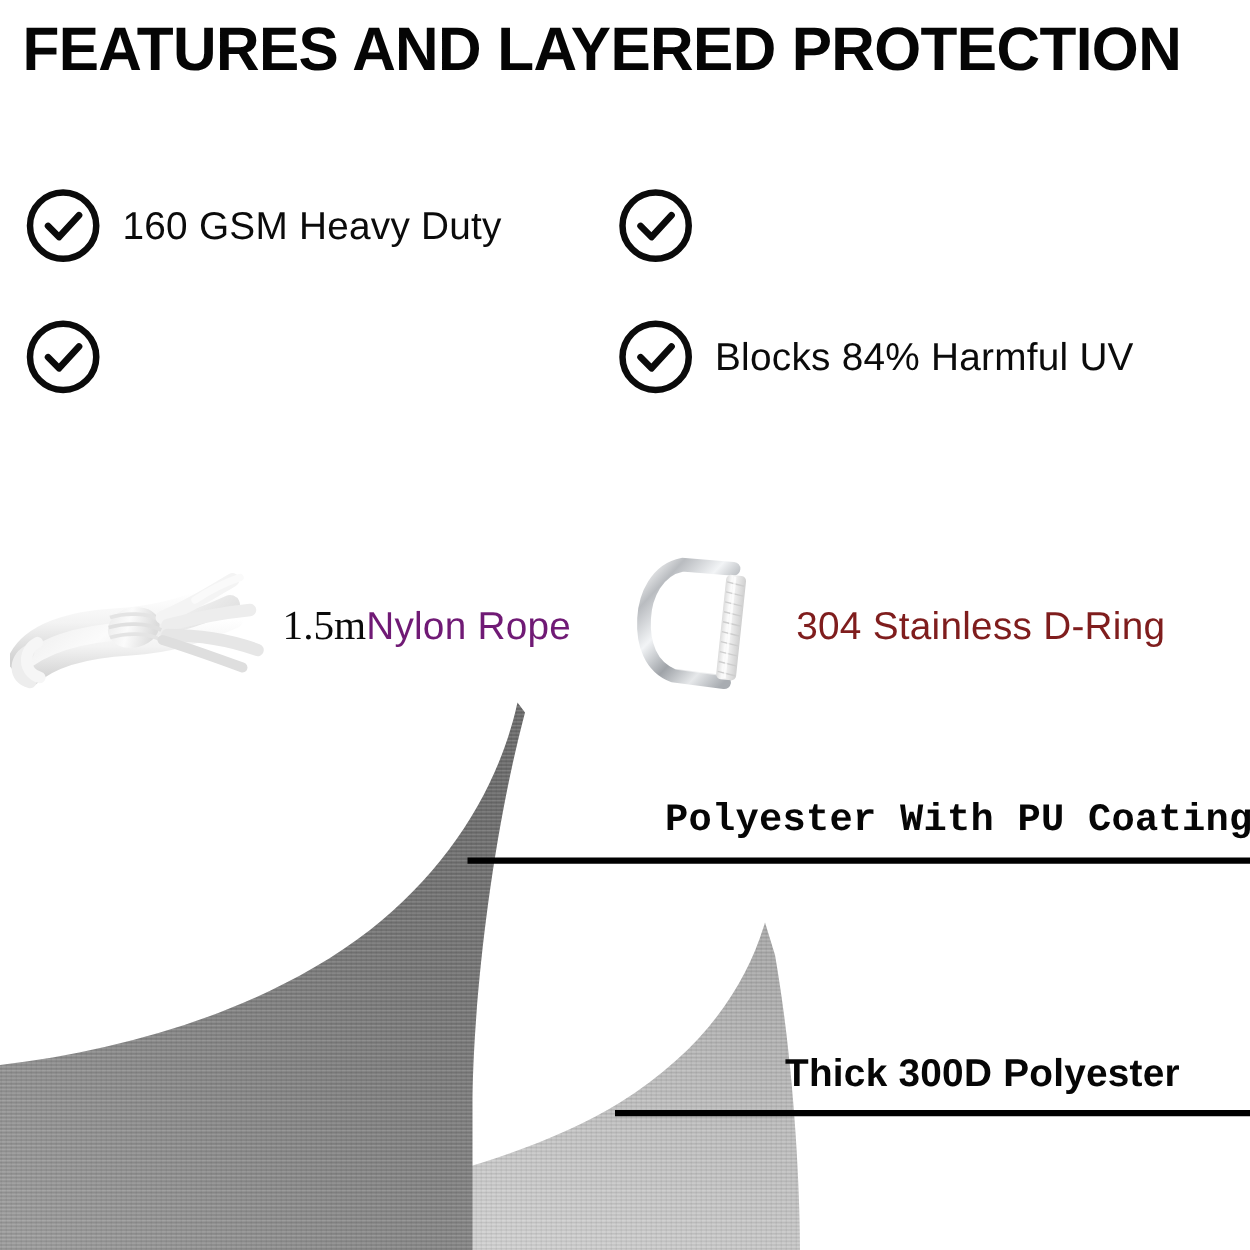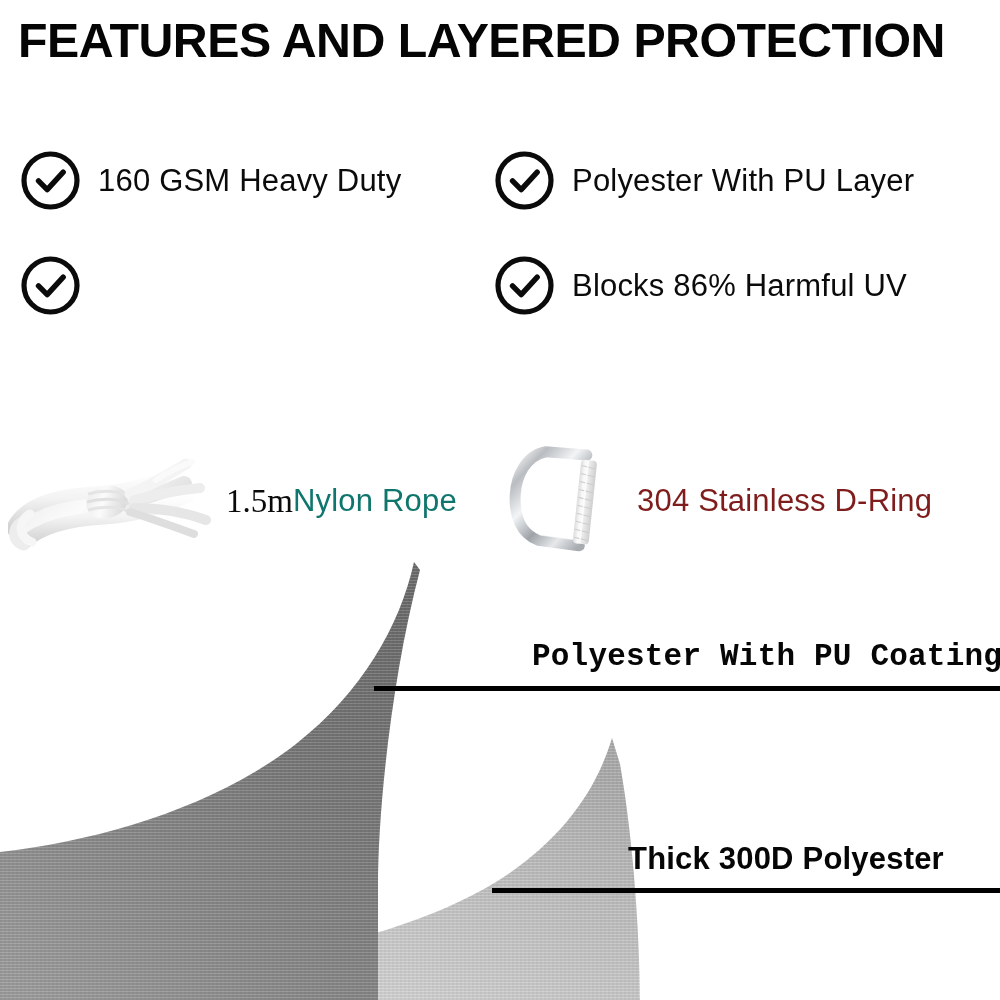--- a/index.html
+++ b/index.html
@@ -112,21 +112,21 @@
   }
   #rope-label .len {
     font-family: "Liberation Serif", serif;
     font-size: 33px;
     color: #0a0a0a;
     line-height: 36px;
   }
   #rope-label .rope-txt {
     font-family: "Liberation Sans", sans-serif;
     font-size: 31px;
-    color: #0f766e;
+    color: #701a75;
     line-height: 36px;
     letter-spacing: 0.2px;
   }
   #dring-photo {
     position: absolute;
     left: 505px;
     top: 4px;
     width: 120px;
     height: 116px;
   }
@@ -196,41 +196,40 @@
         </span>
         <span class="label">160 GSM Heavy Duty</span>
       </div>
       <div class="fcell right">
         <span class="check-icon">
           <svg width="61" height="61" viewBox="0 0 61 61">
             <circle cx="30.5" cy="30.5" r="26.5" fill="none" stroke="#0b0b0b" stroke-width="5.2"></circle>
             <path d="M18.5 30.8 L27.2 39.6 L43.2 22.2" fill="none" stroke="#0b0b0b" stroke-width="5.4" stroke-linecap="round" stroke-linejoin="round"></path>
           </svg>
         </span>
-        <span class="label">Polyester With PU Layer</span>
       </div>
     </div>
 
     <div class="frow r1">
       <div class="fcell left">
         <span class="check-icon">
           <svg width="61" height="61" viewBox="0 0 61 61">
             <circle cx="30.5" cy="30.5" r="26.5" fill="none" stroke="#0b0b0b" stroke-width="5.2"></circle>
             <path d="M18.5 30.8 L27.2 39.6 L43.2 22.2" fill="none" stroke="#0b0b0b" stroke-width="5.4" stroke-linecap="round" stroke-linejoin="round"></path>
           </svg>
         </span>
       </div>
       <div class="fcell right">
         <span class="check-icon">
           <svg width="61" height="61" viewBox="0 0 61 61">
             <circle cx="30.5" cy="30.5" r="26.5" fill="none" stroke="#0b0b0b" stroke-width="5.2"></circle>
             <path d="M18.5 30.8 L27.2 39.6 L43.2 22.2" fill="none" stroke="#0b0b0b" stroke-width="5.4" stroke-linecap="round" stroke-linejoin="round"></path>
           </svg>
         </span>
-        <span class="label">Blocks 86% Harmful UV</span>
+        <span class="label">Blocks 84% Harmful UV</span>
       </div>
     </div>
 
   </div>
 
   <div id="hardware">
 
     <div id="rope-photo">
       <svg width="228" height="102" viewBox="0 0 228 102">
         <defs>

